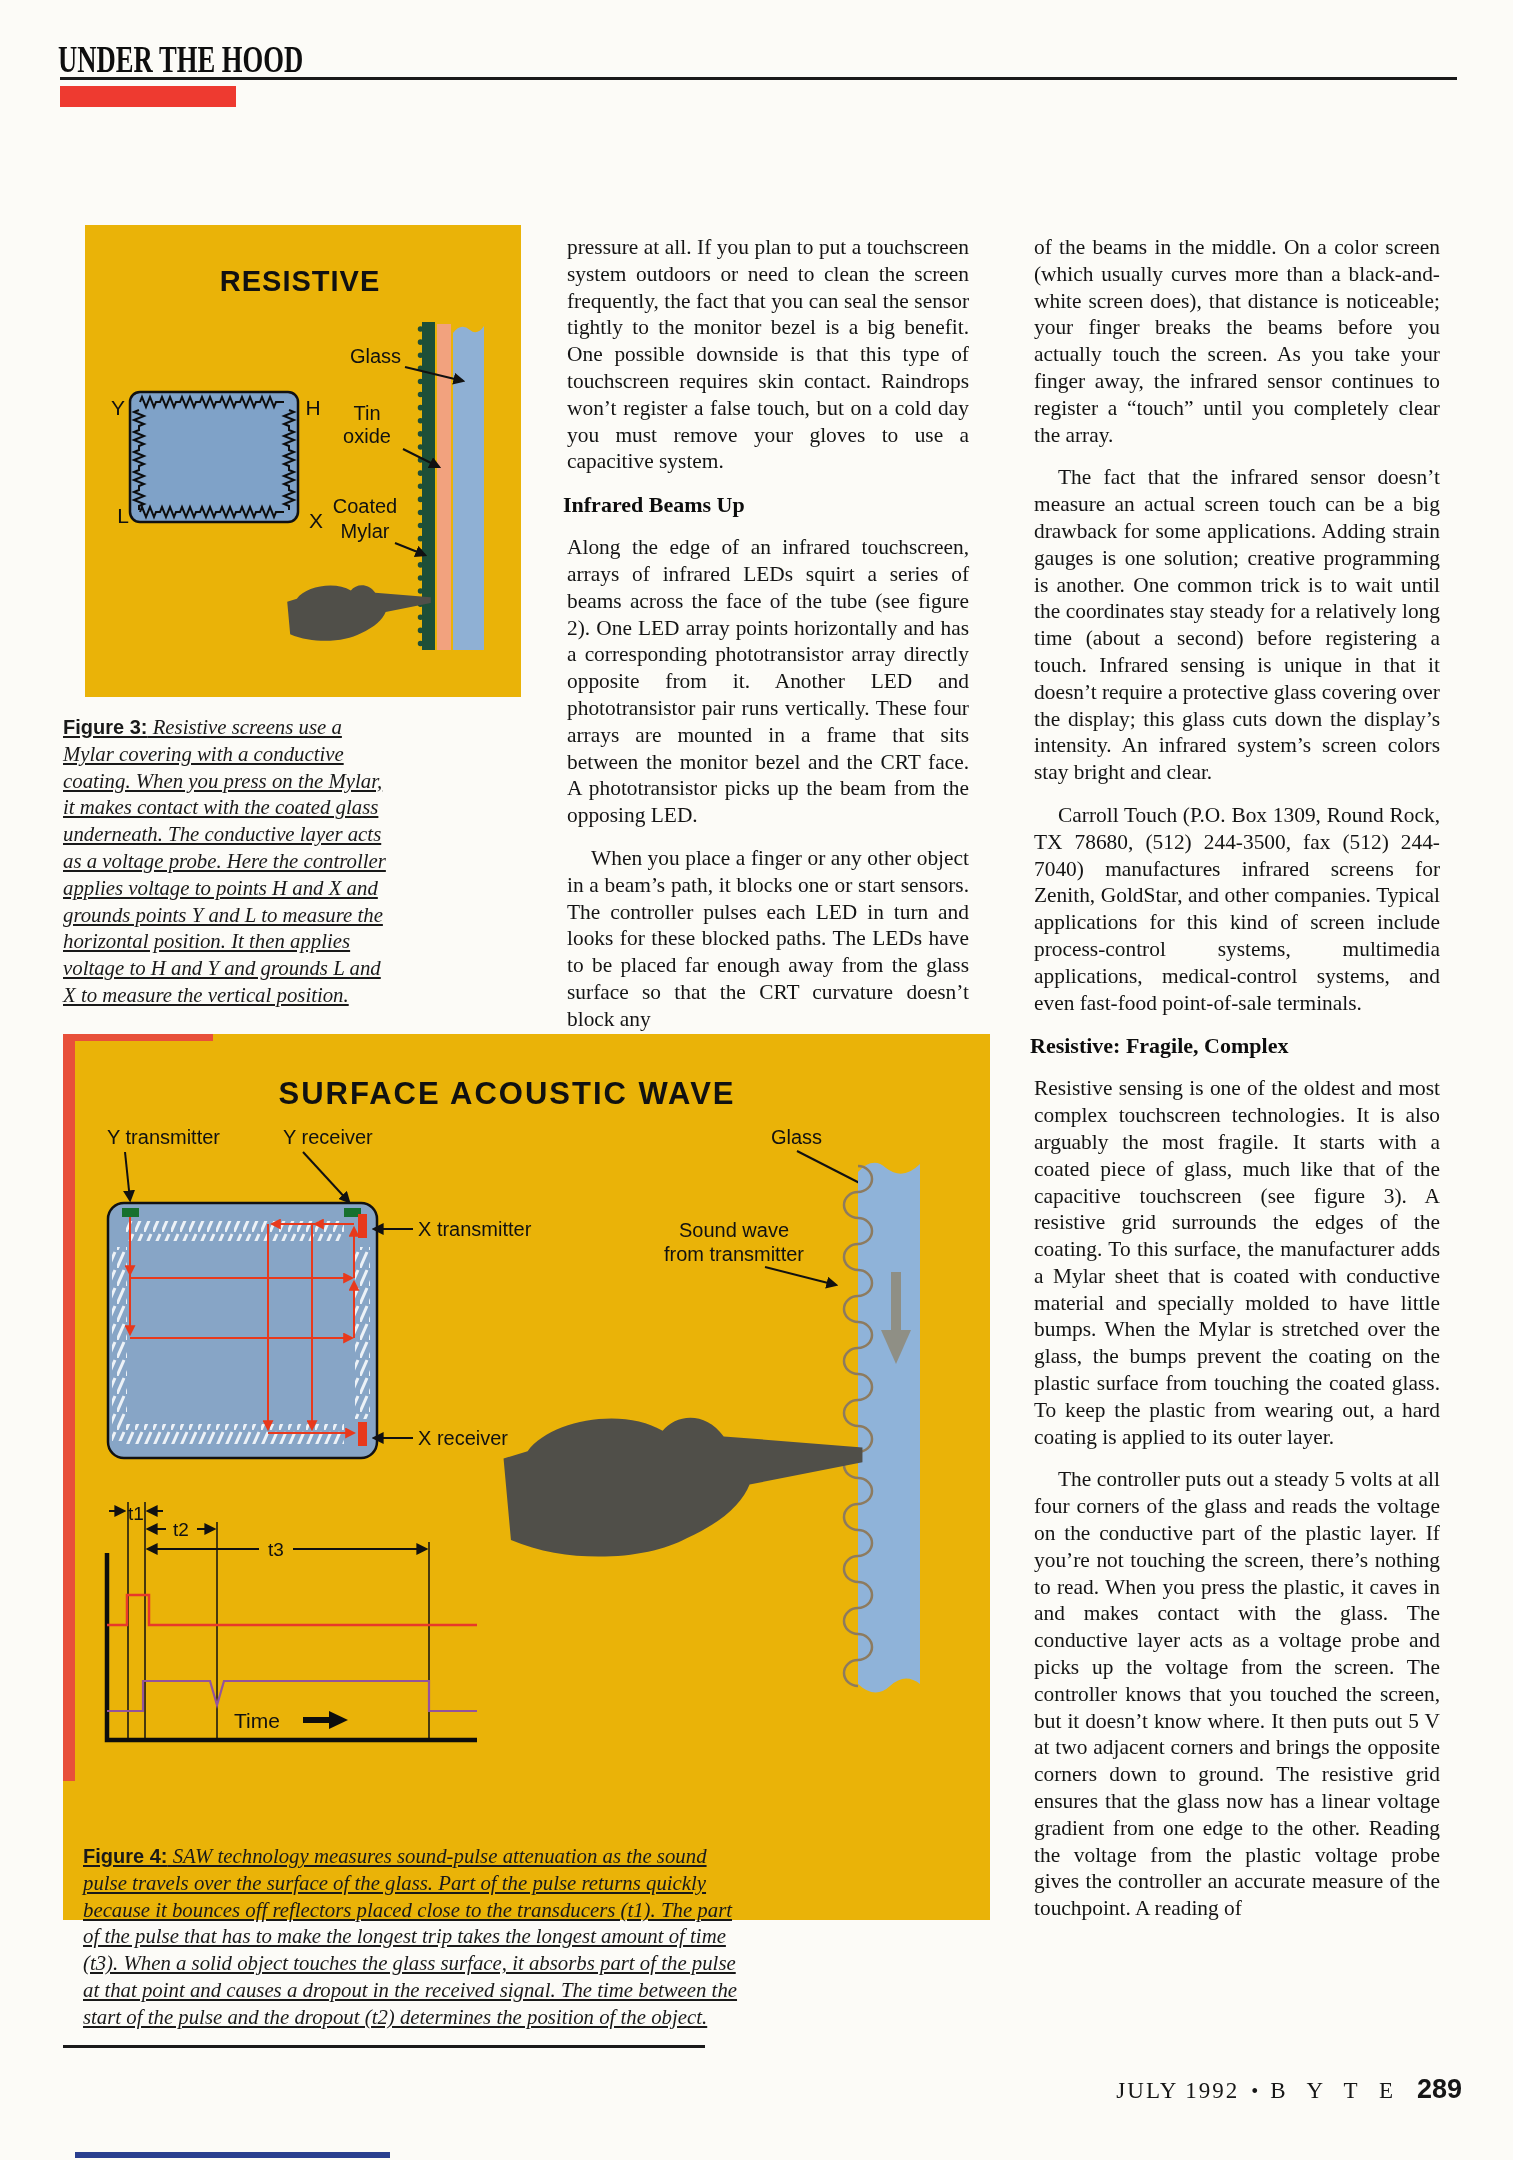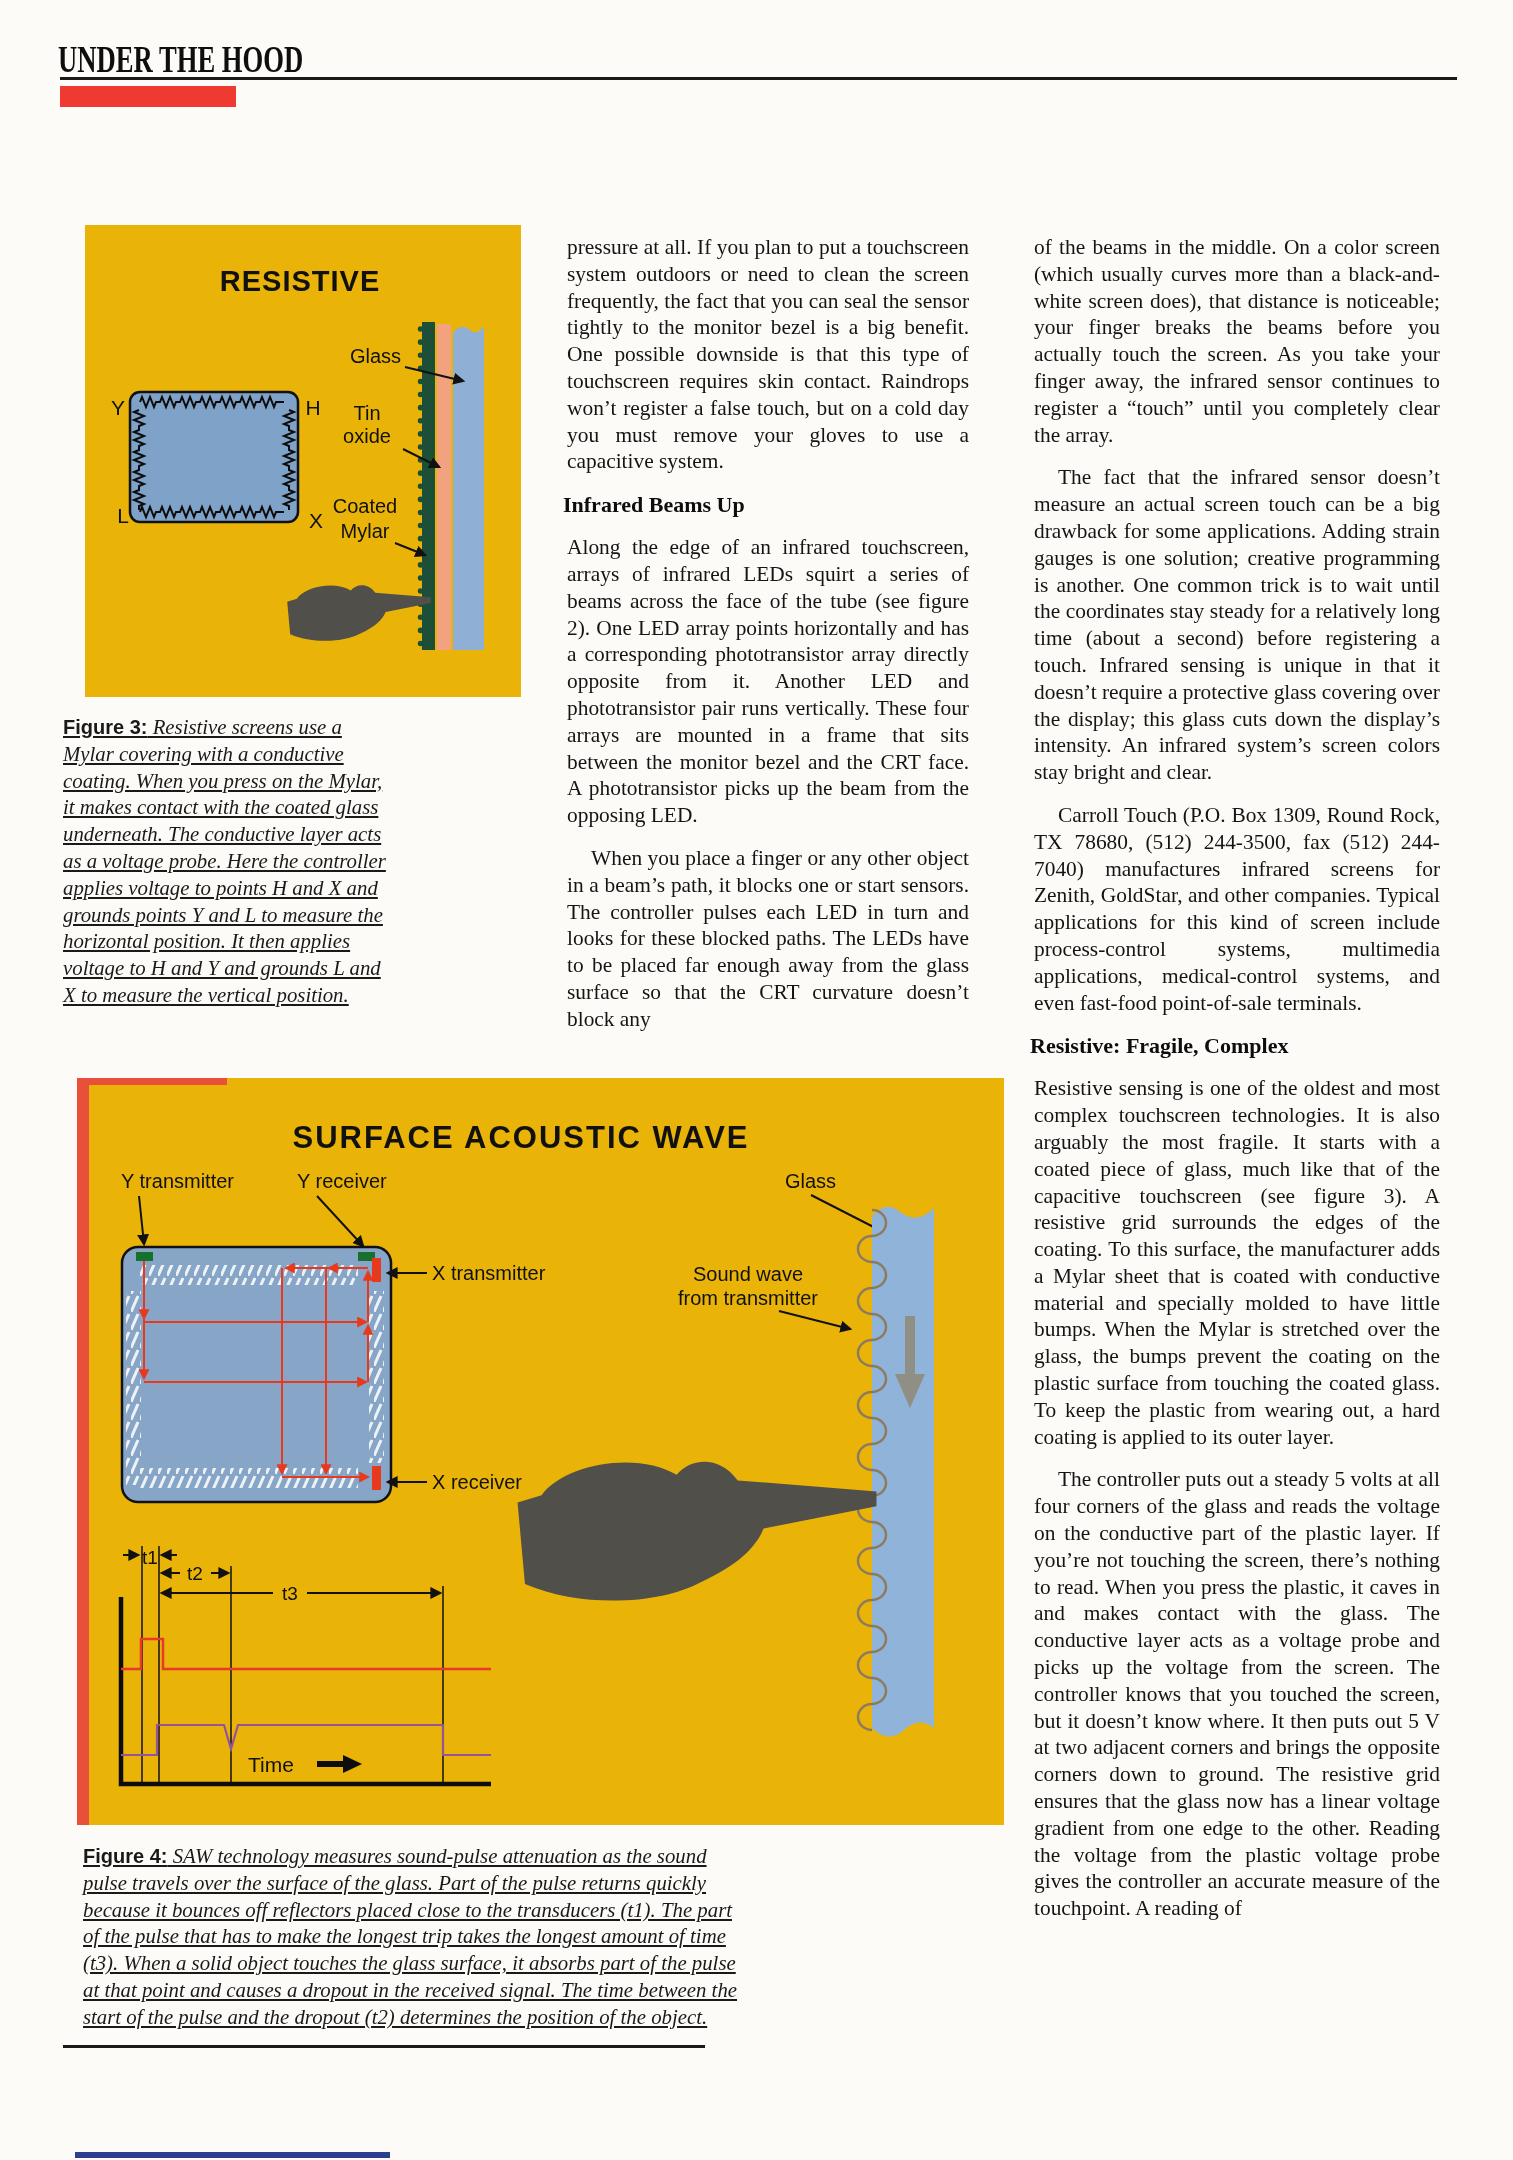--- a/index.html
+++ b/index.html
@@ -7,21 +7,21 @@
          font-family:"Liberation Serif",serif;color:#161616;}
   .abs{position:absolute;}
   
   #section-title{left:58px;top:38px;font-family:"Liberation Serif",serif;font-weight:bold;
     font-size:37px;letter-spacing:0px;transform:scaleX(0.72);transform-origin:left top;color:#0e0e0e;}
   #header-rule{left:60px;top:77px;width:1397px;height:3px;background:#1a1a1a;}
   #header-redbar{left:60px;top:86px;width:176px;height:21px;background:#ee3a30;}
   
   .figbox{background:#eab308;}
   #fig3-box{left:85px;top:225px;width:436px;height:472px;}
-  #fig4-box{left:63px;top:1078px;width:927px;height:747px;margin-left:14px;}
+  #fig4-box{left:63px;top:1034px;width:927px;height:886px;}
   
   .col{position:absolute;top:218px;}
   #col-middle{left:551px;width:434px;}
   #col-right{left:1018px;width:438px;}
   .para{margin:16px;text-align:justify;font:21.4px/26.8px "Liberation Serif",serif;color:#141414;}
   .para.indent{text-indent:24px;}
   .subhead{margin:15px 0 5px 12px;font:bold 22px/27px "Liberation Serif",serif;color:#0d0d0d;}
   
   .caption{font:italic 20.8px/26.8px "Liberation Serif",serif;color:#191919;text-decoration:underline;}
   .cap-lead{font-style:normal;font-weight:bold;font-family:"Liberation Sans",sans-serif;font-size:20px;}
@@ -196,15 +196,21 @@
       <g fill="#0d0d0d">
         <rect x="240" y="683" width="28" height="6"></rect>
         <polygon points="266,677 266,695 285,686"></polygon>
       </g>
     </svg>
   </div>
 
   <div class="abs caption" id="fig4-caption"><span class="cap-lead">Figure 4:</span><span> SAW technology measures sound-pulse attenuation as the sound pulse travels over the surface of the glass. Part of the pulse returns quickly because it bounces off reflectors placed close to the transducers (t1). The part of the pulse that has to make the longest trip takes the longest amount of time (t3). When a solid object touches the glass surface, it absorbs part of the pulse at that point and causes a dropout in the received signal. The time between the start of the pulse and the dropout (t2) determines the position of the object.</span></div>
   <div class="abs" id="fig4-rule"></div>
 
+  <div class="abs" id="footer">
+    <span class="foot-issue">JULY 1992</span>
+    <span class="foot-bullet">•</span>
+    <span class="foot-mag">B Y T E</span>
+    <span class="foot-page">289</span>
+  </div>
   <div class="abs" id="bottom-strip"></div>
 
 </div>
 
 </body></html>

